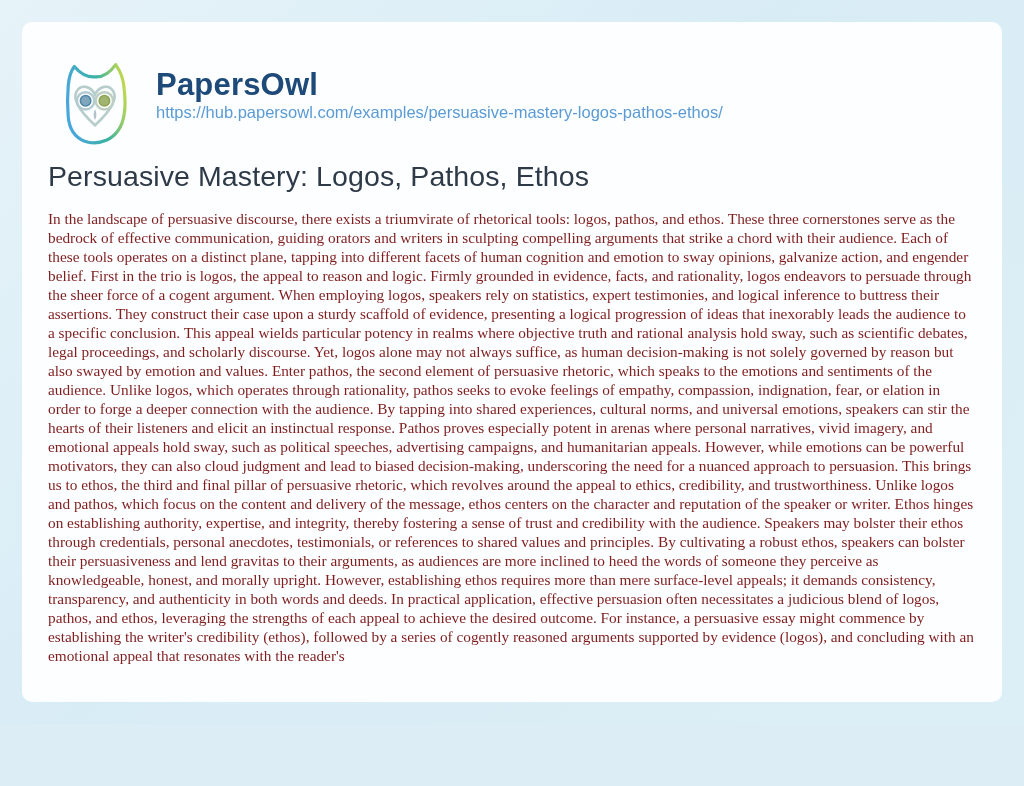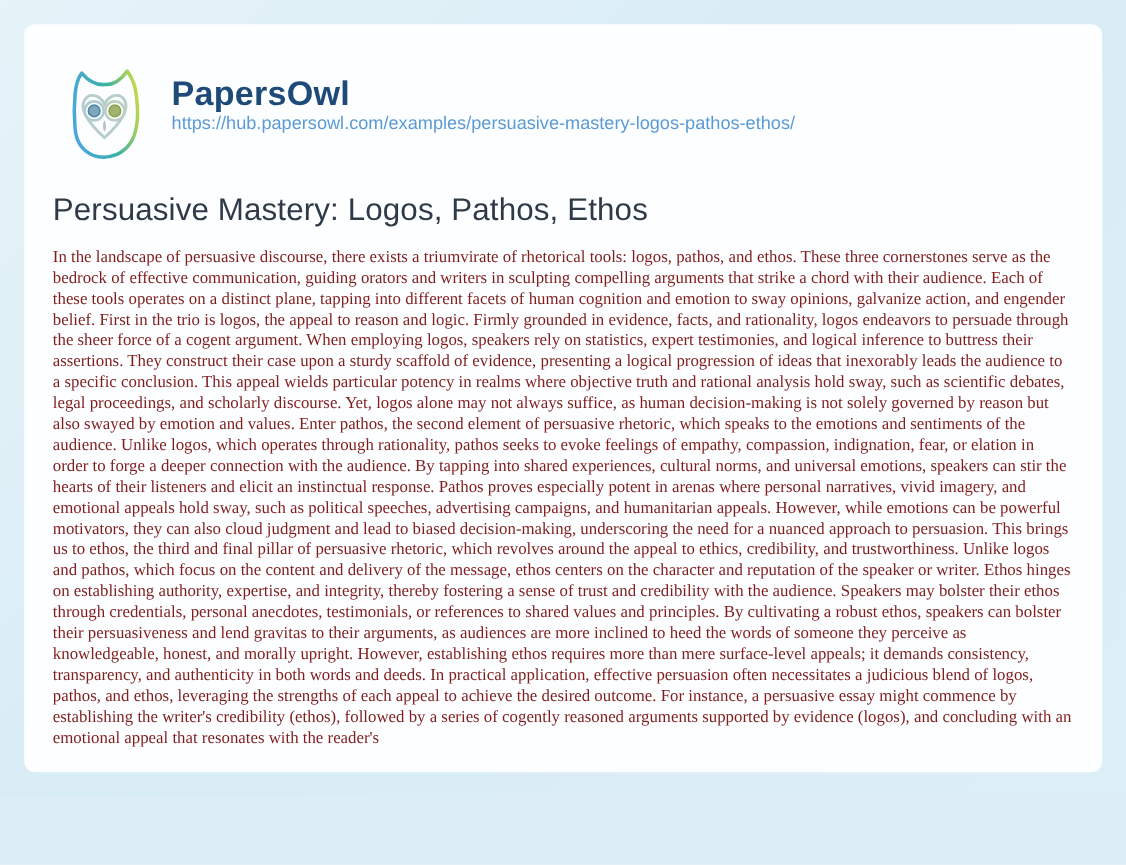--- a/index.html
+++ b/index.html
@@ -49,21 +49,21 @@
   }
   .url {
     margin-top: 1px;
     font-size: 16.5px;
     color: #5b9bd5;
     text-decoration: none;
     display: inline-block;
     cursor: pointer;
   }
   .article-title {
-    margin: 18px 0 0 0;
+    margin: 3px 0 0 0;
     font-size: 28.5px;
     font-weight: 400;
     color: #2e3a48;
     letter-spacing: 0.1px;
     line-height: 1.2;
   }
   .article-body {
     margin-top: 16px;
     font-family: Liberation Serif, serif;
     font-size: 15.3px;

